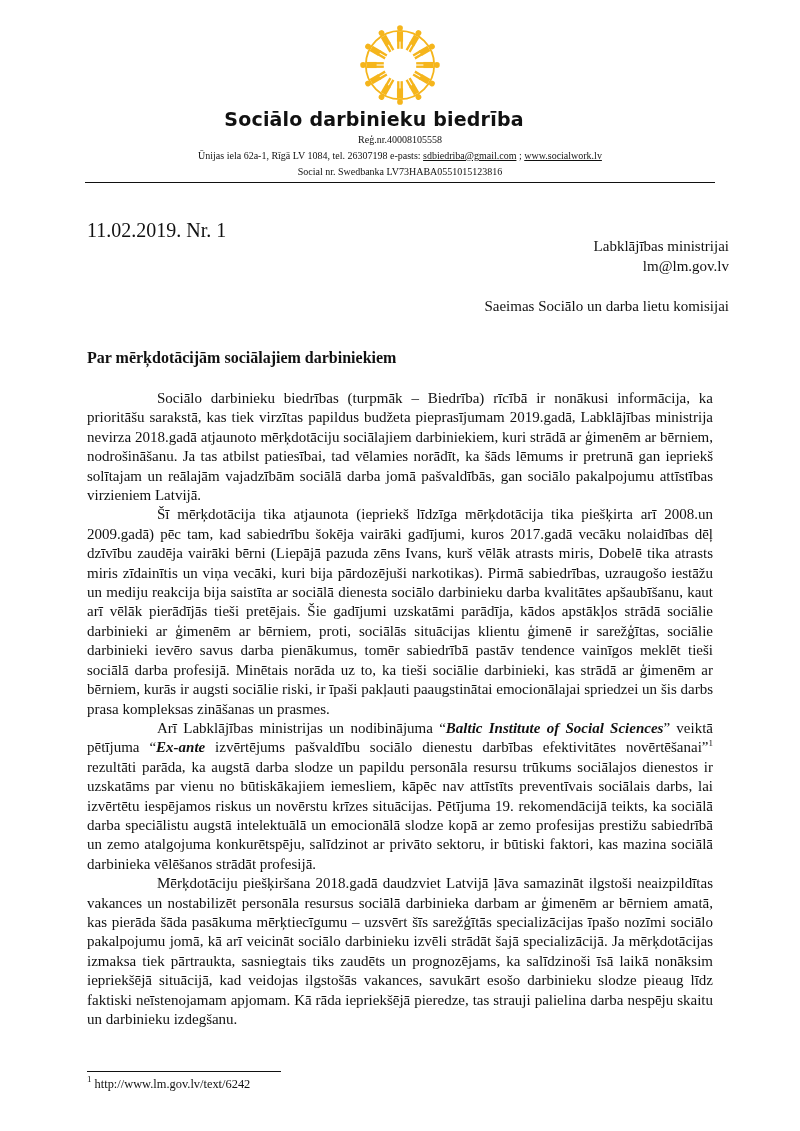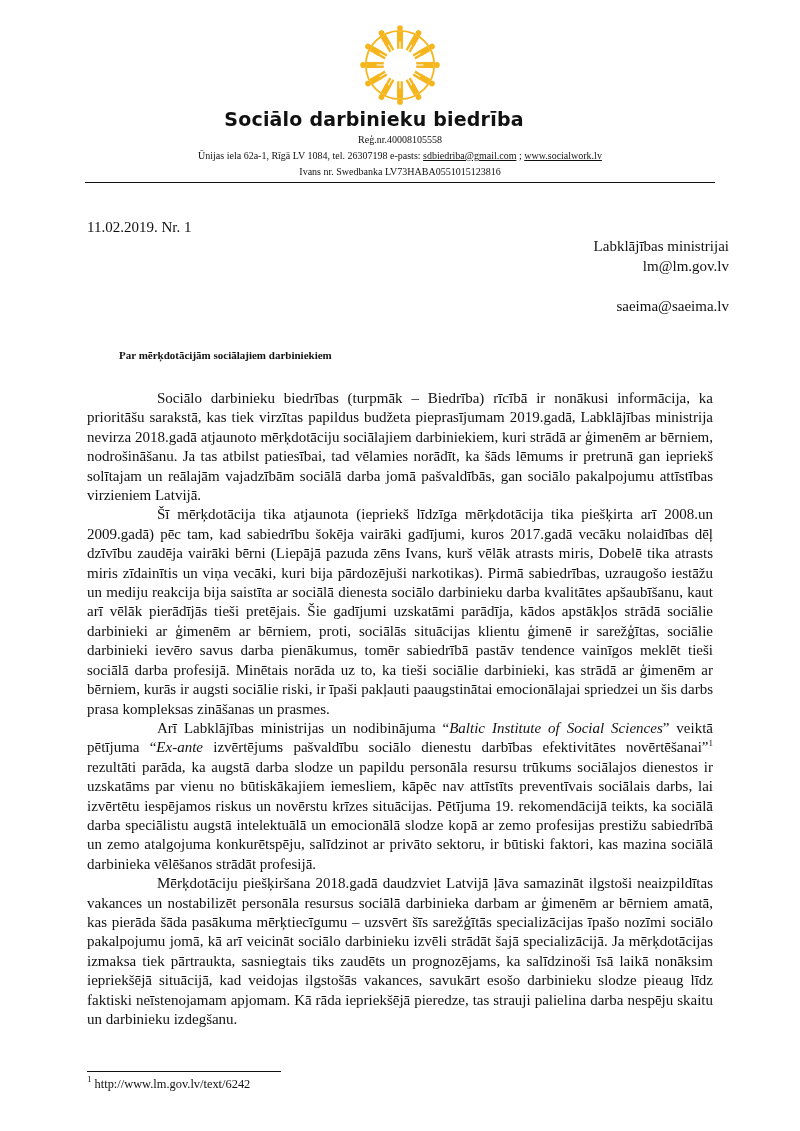--- a/index.html
+++ b/index.html
@@ -8,28 +8,28 @@
   .logo { position: absolute; left: 355px; top: 20px; width: 90px; height: 90px; }
   .org-name { position: absolute; left: 0; width: 748px; top: 108px; text-align: center;
               font-family: "DejaVu Sans", "Liberation Sans", sans-serif; font-weight: bold;
               font-size: 19px; letter-spacing: 0.2px; }
   .hdr-line { position: absolute; left: 0; width: 800px; text-align: center; font-size: 10px; }
   .hdr-line a { color: #111; text-decoration: underline; }
   .reg { top: 134px; }
   .addr { top: 150px; }
   .acct { top: 166px; }
   .sep { position: absolute; left: 85px; width: 630px; top: 182px; height: 0; border-top: 1.5px solid #111; }
-  .date { position: absolute; left: 87px; top: 219px; font-size: 15px; }
+  .date { position: absolute; left: 87px; top: 219px; font-size: 20px; }
   .recip { position: absolute; right: 71px; text-align: right; font-size: 15px; line-height: 19.5px; }
   .r1 { top: 237px; }
   .r2 { top: 297px; }
-  .subject { position: absolute; left: 87px; top: 349px; font-size: 11px; font-weight: bold; margin-left: 32px; }
+  .subject { position: absolute; left: 87px; top: 349px; font-size: 16px; font-weight: bold; }
   .body { position: absolute; left: 87px; width: 626px; top: 389px; font-size: 15px; line-height: 19.4px; }
   .body p { margin: 0; text-align: justify; text-indent: 70px; }
-  .body i { font-style: italic; }
+  .body i { font-style: italic; font-weight: bold; }
   sup { font-size: 9px; vertical-align: 6px; line-height: 0; }
   .fn-rule { position: absolute; left: 87px; width: 194px; top: 1071px; border-top: 1.3px solid #111; }
   .footnote { position: absolute; left: 87px; top: 1077px; font-size: 12.4px; }
 </style>
 </head>
 <body>
 
 <svg class="logo" viewBox="-50 -50 100 100" id="logo-svg">
     <circle cx="0" cy="0" r="38" fill="none" stroke="#F5B51C" stroke-width="2"></circle>
     <g transform="rotate(0)">
@@ -102,31 +102,31 @@
       <circle cx="0" cy="-41" r="3.2" fill="#F5B51C"></circle>
       <rect x="-3.4" y="-37" width="6.8" height="11" fill="#F5B51C"></rect>
       <rect x="-3.2" y="-27" width="2.6" height="9" fill="#F5B51C"></rect>
       <rect x="0.6" y="-27" width="2.6" height="9" fill="#F5B51C"></rect>
     </g>
   </svg>
 
 <div class="org-name">Sociālo darbinieku biedrība</div>
 <div class="hdr-line reg">Reģ.nr.40008105558</div>
 <div class="hdr-line addr"><span>Ūnijas iela 62a-1, Rīgā LV 1084, tel. 26307198 e-pasts: </span><a>sdbiedriba@gmail.com</a><span> ; </span><a>www.socialwork.lv</a></div>
-<div class="hdr-line acct">Ivans nr. Swedbanka LV73HABA0551015123816</div>
+<div class="hdr-line acct">Social nr. Swedbanka LV73HABA0551015123816</div>
 <div class="sep"></div>
 
 <div class="date">11.02.2019. Nr. 1</div>
 
 <div class="recip r1">
   <div>Labklājības ministrijai</div>
   <div>lm@lm.gov.lv</div>
 </div>
 <div class="recip r2">
-  <div>saeima@saeima.lv</div>
+  <div>Saeimas Sociālo un darba lietu komisijai</div>
 </div>
 
 <div class="subject">Par mērķdotācijām sociālajiem darbiniekiem</div>
 
 <div class="body">
   <p>Sociālo darbinieku biedrības (turpmāk – Biedrība) rīcībā ir nonākusi informācija, ka prioritāšu sarakstā, kas tiek virzītas papildus budžeta pieprasījumam 2019.gadā, Labklājības ministrija nevirza 2018.gadā atjaunoto mērķdotāciju sociālajiem darbiniekiem, kuri strādā ar ģimenēm ar bērniem, nodrošināšanu. Ja tas atbilst patiesībai, tad vēlamies norādīt, ka šāds lēmums ir pretrunā gan iepriekš solītajam un reālajām vajadzībām sociālā darba jomā pašvaldībās, gan sociālo pakalpojumu attīstības virzieniem Latvijā.</p>
   <p>Šī mērķdotācija tika atjaunota (iepriekš līdzīga mērķdotācija tika piešķirta arī 2008.un 2009.gadā) pēc tam, kad sabiedrību šokēja vairāki gadījumi, kuros 2017.gadā vecāku nolaidības dēļ dzīvību zaudēja vairāki bērni (Liepājā pazuda zēns Ivans, kurš vēlāk atrasts miris, Dobelē tika atrasts miris zīdainītis un viņa vecāki, kuri bija pārdozējuši narkotikas). Pirmā sabiedrības, uzraugošo iestāžu un mediju reakcija bija saistīta ar sociālā dienesta sociālo darbinieku darba kvalitātes apšaubīšanu, kaut arī vēlāk pierādījās tieši pretējais. Šie gadījumi uzskatāmi parādīja, kādos apstākļos strādā sociālie darbinieki ar ģimenēm ar bērniem, proti, sociālās situācijas klientu ģimenē ir sarežģītas, sociālie darbinieki ievēro savus darba pienākumus, tomēr sabiedrībā pastāv tendence vainīgos meklēt tieši sociālā darba profesijā. Minētais norāda uz to, ka tieši sociālie darbinieki, kas strādā ar ģimenēm ar bērniem, kurās ir augsti sociālie riski, ir īpaši pakļauti paaugstinātai emocionālajai spriedzei un šis darbs prasa kompleksas zināšanas un prasmes.</p>
   <p><span>Arī Labklājības ministrijas un nodibinājuma “</span><i>Baltic Institute of Social Sciences</i><span>” veiktā pētījuma “</span><i>Ex-ante</i><span> izvērtējums pašvaldību sociālo dienestu darbības efektivitātes novērtēšanai”</span><sup>1</sup><span> rezultāti parāda, ka augstā darba slodze un papildu personāla resursu trūkums sociālajos dienestos ir uzskatāms par vienu no būtiskākajiem iemesliem, kāpēc nav attīstīts preventīvais sociālais darbs, lai izvērtētu iespējamos riskus un novērstu krīzes situācijas. Pētījuma 19. rekomendācijā teikts, ka sociālā darba speciālistu augstā intelektuālā un emocionālā slodze kopā ar zemo profesijas prestižu sabiedrībā un zemo atalgojuma konkurētspēju, salīdzinot ar privāto sektoru, ir būtiski faktori, kas mazina sociālā darbinieka vēlēšanos strādāt profesijā.</span></p>
   <p>Mērķdotāciju piešķiršana 2018.gadā daudzviet Latvijā ļāva samazināt ilgstoši neaizpildītas vakances un nostabilizēt personāla resursus sociālā darbinieka darbam ar ģimenēm ar bērniem amatā, kas pierāda šāda pasākuma mērķtiecīgumu – uzsvērt šīs sarežģītās specializācijas īpašo nozīmi sociālo pakalpojumu jomā, kā arī veicināt sociālo darbinieku izvēli strādāt šajā specializācijā. Ja mērķdotācijas izmaksa tiek pārtraukta, sasniegtais tiks zaudēts un prognozējams, ka salīdzinoši īsā laikā nonāksim iepriekšējā situācijā, kad veidojas ilgstošās vakances, savukārt esošo darbinieku slodze pieaug līdz faktiski neīstenojamam apjomam. Kā rāda iepriekšējā pieredze, tas strauji palielina darba nespēju skaitu un darbinieku izdegšanu.</p>
 </div>

